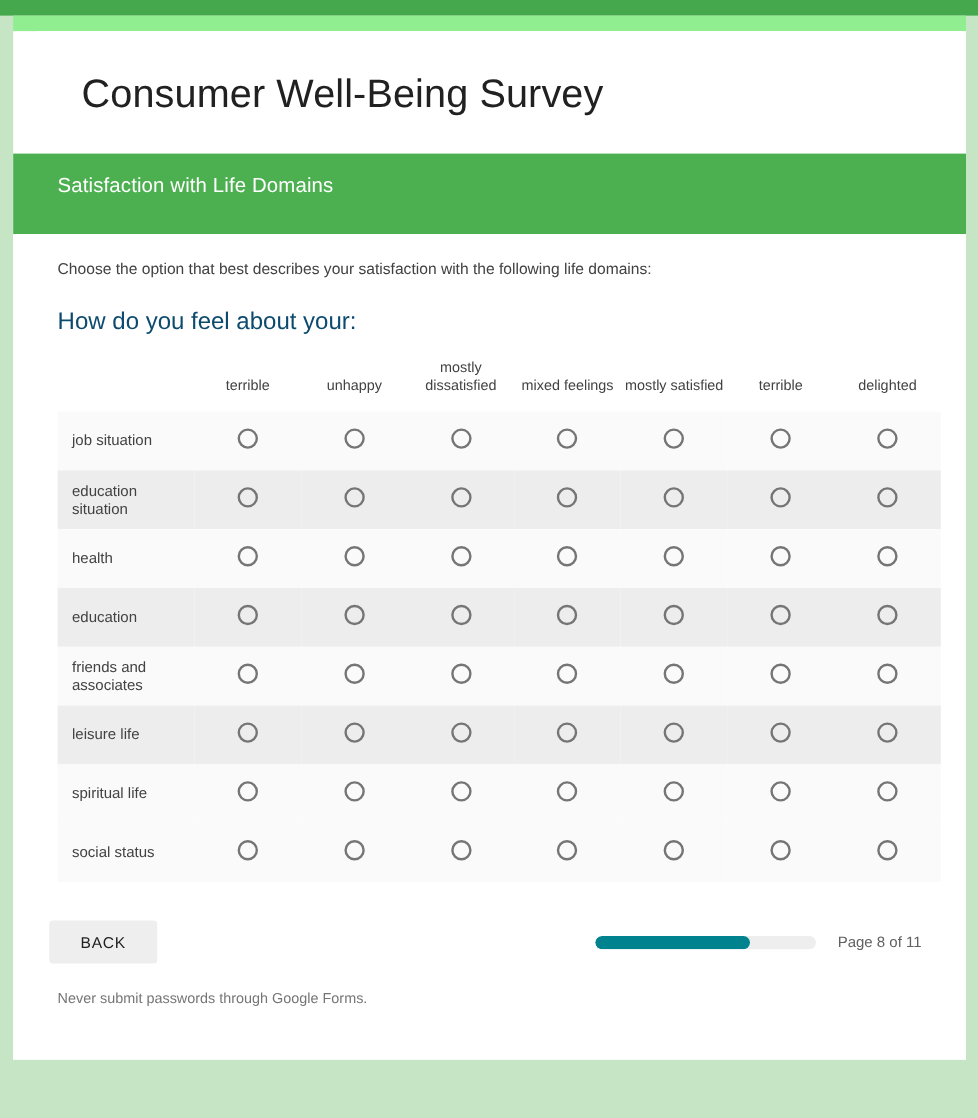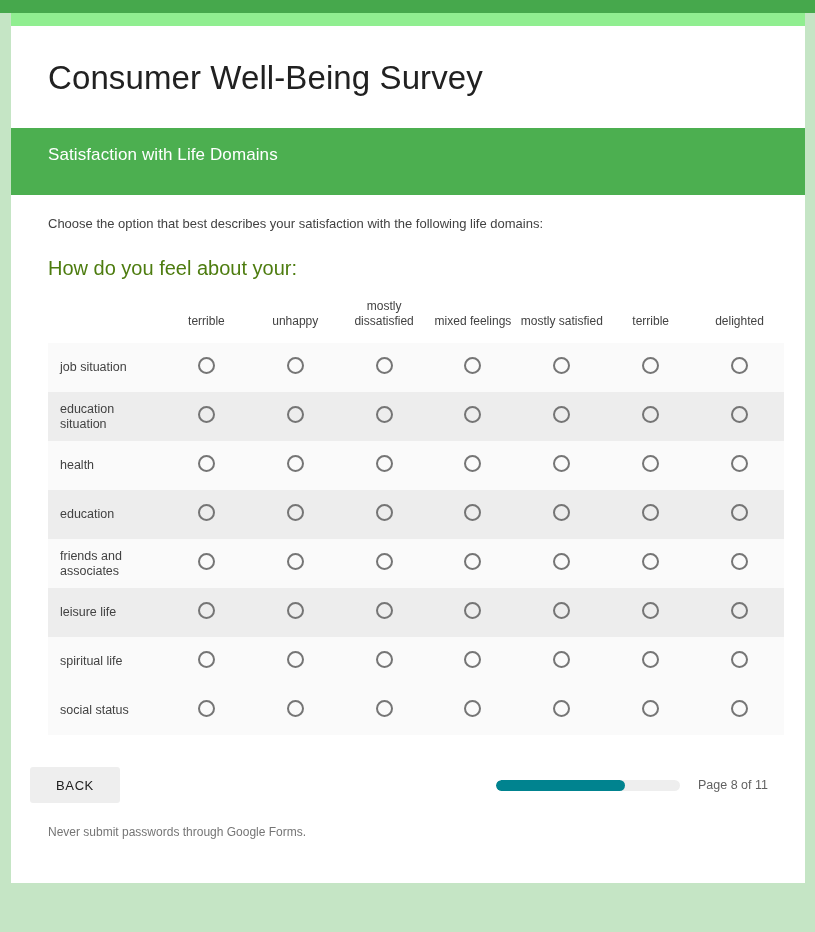--- a/index.html
+++ b/index.html
@@ -46,20 +46,21 @@
     position: absolute;
     left: 11px;
     top: 26px;
     width: 794px;
     background: #ffffff;
     box-sizing: border-box;
   }
   .card-title-area {
     padding: 32px 37px 30px 37px;
     background: #ffffff;
+    margin-left: 20px;
   }
   .form-title {
     font-size: 33px;
     line-height: 40px;
     color: #212121;
     font-weight: normal;
     margin: 0;
     letter-spacing: 0.1px;
   }
   .section-band {
@@ -80,21 +81,21 @@
   }
   .section-description {
     font-size: 13px;
     line-height: 18px;
     color: #424242;
     margin: 0 0 22px 0;
   }
   .question-title {
     font-size: 20px;
     line-height: 26px;
-    color: #4d7c0f;
+    color: #0c4a6e;
     font-weight: normal;
     margin: 0 0 12px 0;
   }
   
   .grid-table {
     width: 736px;
     border-collapse: collapse;
     table-layout: fixed;
   }
   .grid-table col.label-col { width: 114px; }
@@ -132,21 +133,21 @@
     width: 13px;
     height: 13px;
     border: 2px solid #757575;
     border-radius: 50%;
     box-sizing: content-box;
     background: transparent;
     cursor: pointer;
   }
   
   .footer-area {
-    padding: 30px 37px 0 19px;
+    padding: 30px 37px 0 30px;
     background: #ffffff;
   }
   .footer-row {
     display: flex;
     align-items: center;
     height: 40px;
   }
   .nav-btn {
     background: #eeeeee;
     border: none;

